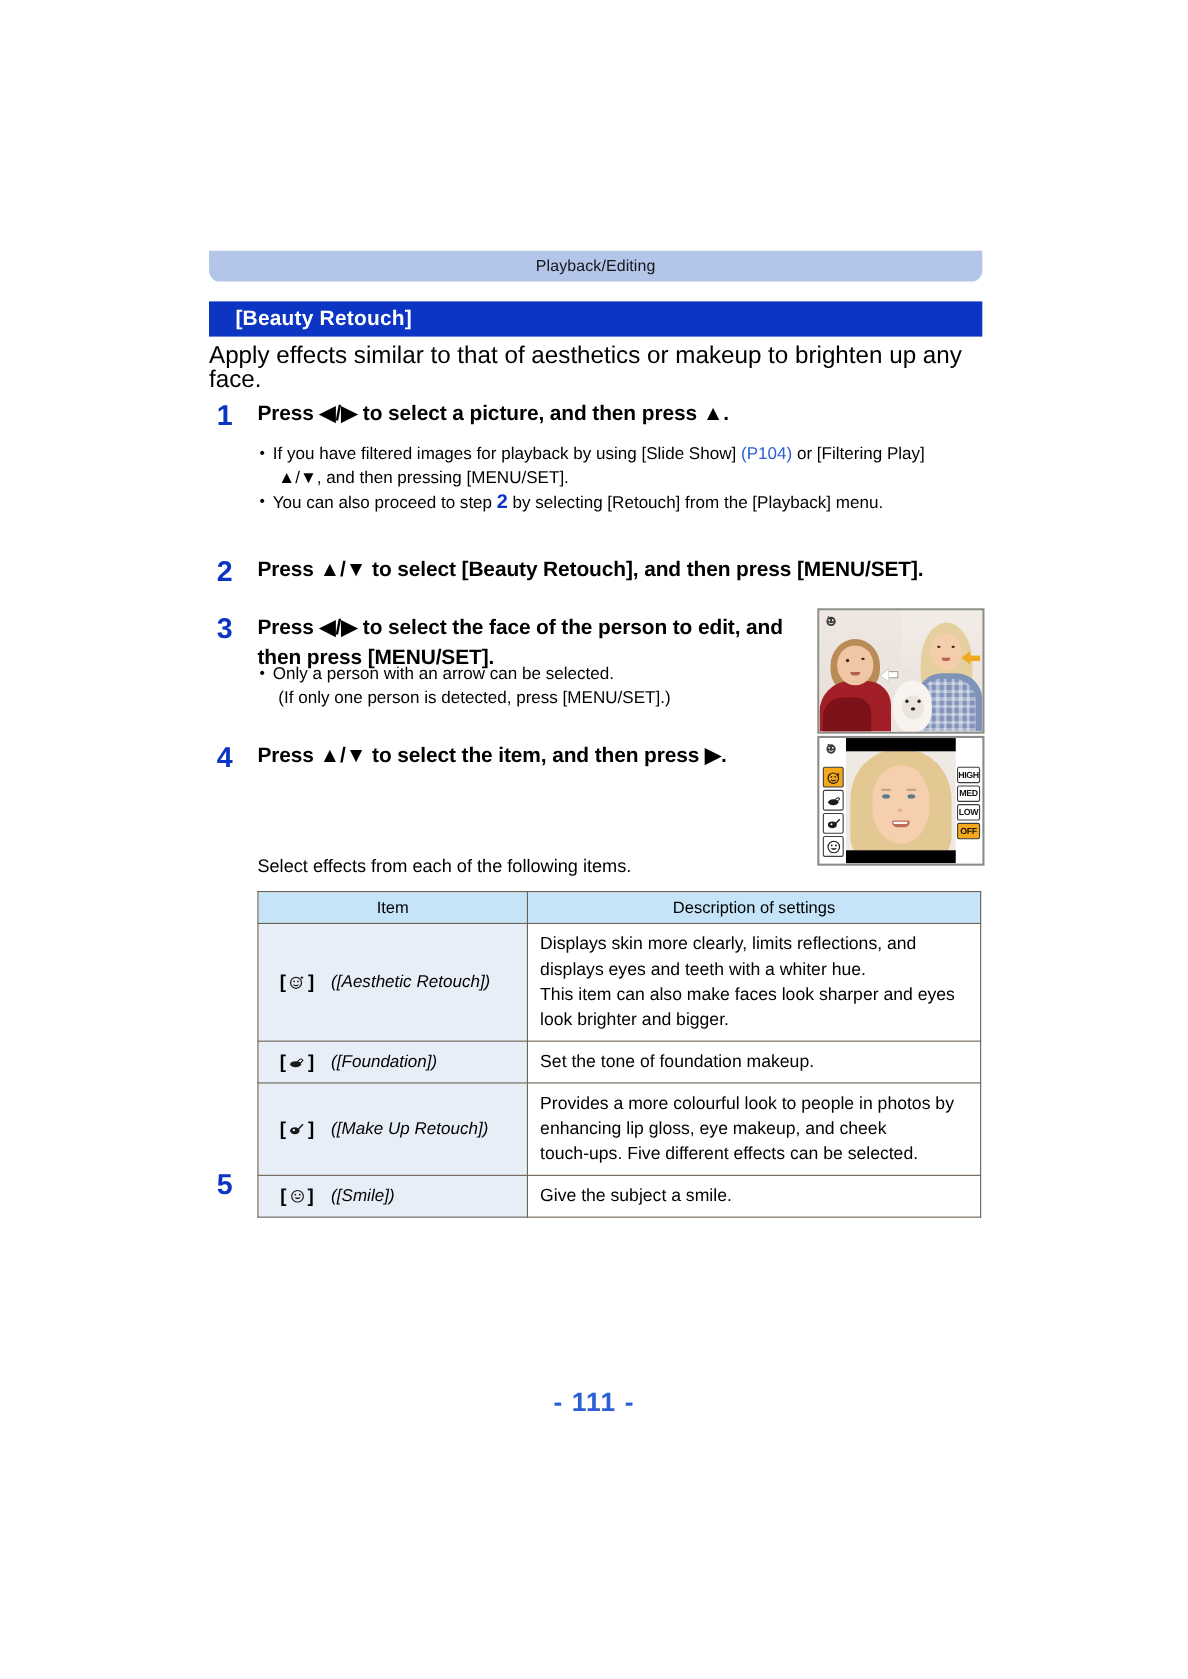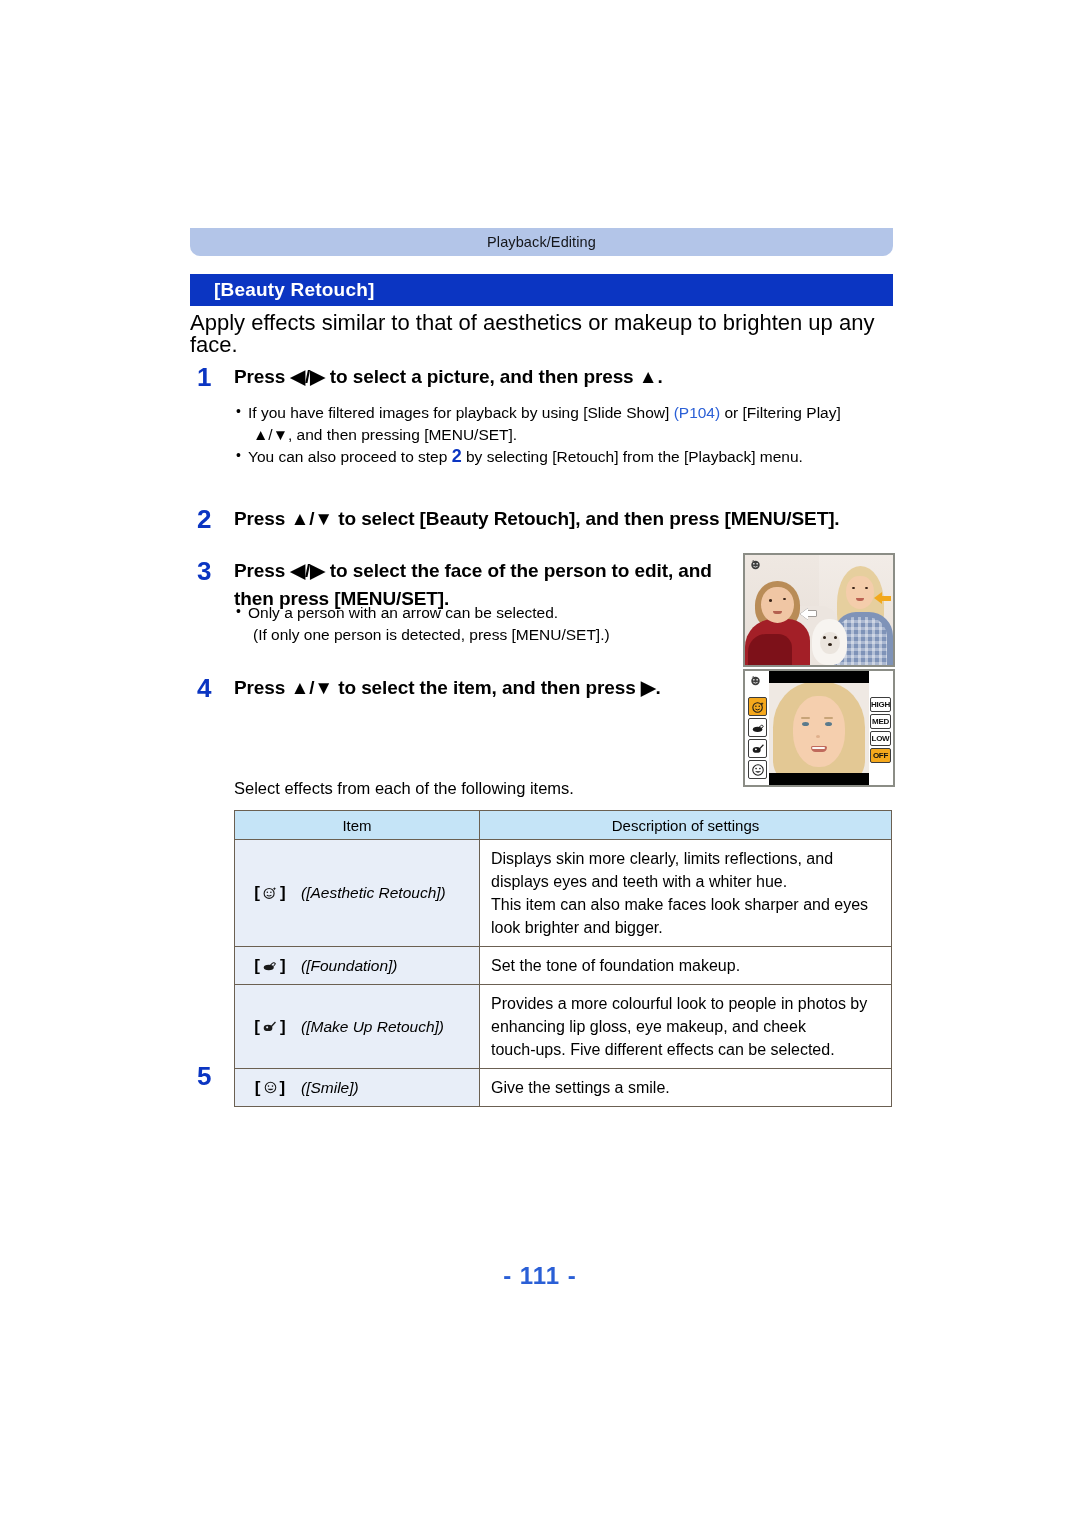--- a/index.html
+++ b/index.html
@@ -676,21 +676,21 @@
                 <circle cx="9" cy="9" r="6.3" fill="none" stroke="#1a1a1a" stroke-width="1.3"></circle>
                 <circle cx="6.6" cy="7.3" r="1" fill="#1a1a1a"></circle>
                 <circle cx="11.4" cy="7.3" r="1" fill="#1a1a1a"></circle>
                 <path d="M5.3 10.5 q3.7 3.6 7.4 0 z" fill="#1a1a1a"></path>
               </svg>
             ]</span>
             <span class="item-label">([Smile])</span>
           </div>
         </td>
         <td class="desc-cell">
-          <div>Give the settings a smile.</div>
+          <div>Give the subject a smile.</div>
         </td>
       </tr>
     </tbody>
   </table>
 
   <div class="step" style="left:190px; top:1062px; width:560px;">
     <div class="step-num">5</div>
   </div>
 
 

